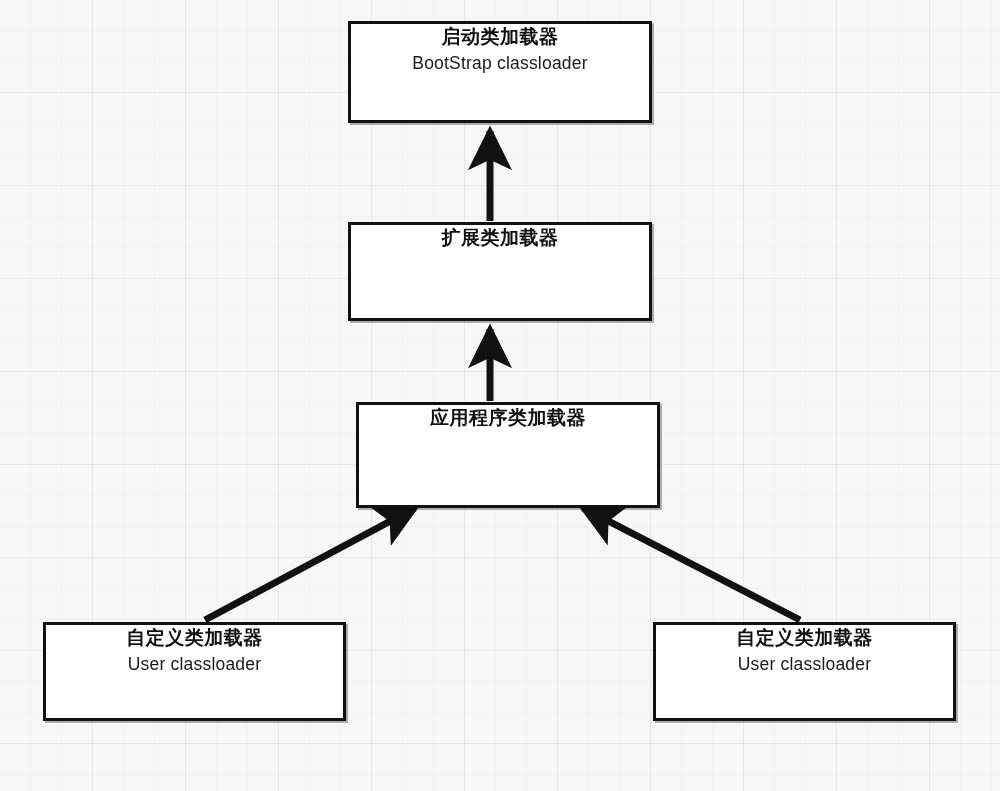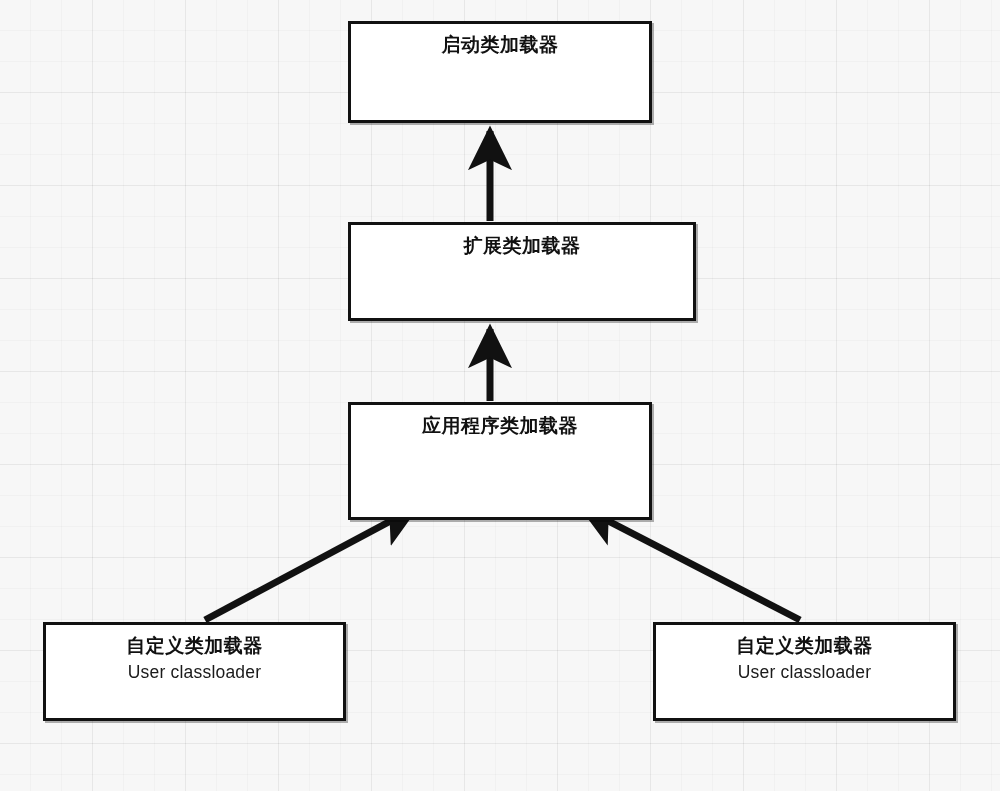--- a/index.html
+++ b/index.html
@@ -45,21 +45,20 @@
 
   .node {
     position: absolute;
     box-sizing: border-box;
     background: #ffffff;
     border: 3px solid #111111;
     display: flex;
     flex-direction: column;
     align-items: center;
     justify-content: flex-start;
-    padding-top: 8px;
     box-shadow: 2px 2px 0 rgba(0,0,0,0.30);
   }
 
   .node .title-cn {
     font-size: 19px;
     font-weight: 700;
     color: #111111;
     line-height: 1.35;
     letter-spacing: 0.5px;
     white-space: nowrap;
@@ -70,22 +69,22 @@
     font-weight: 400;
     color: #1a1a1a;
     line-height: 1.4;
     letter-spacing: 0.2px;
     white-space: nowrap;
     margin-top: 1px;
   }
 
   
   #node-bootstrap   { left: 348px; top: 21px;  width: 304px; height: 102px; }
-  #node-extension   { left: 348px; top: 222px; width: 348px; height: 99px;  }
-  #node-application { left: 348px; top: 402px; width: 304px; height: 118px;  }
+  #node-extension   { left: 348px; top: 222px; width: 304px; height: 99px;  }
+  #node-application { left: 356px; top: 402px; width: 304px; height: 106px;  }
   #node-user-left   { left: 43px;  top: 622px; width: 303px; height: 99px;  }
   #node-user-right  { left: 653px; top: 622px; width: 303px; height: 99px;  }
 </style>
 </head>
 <body>
 
 <div id="canvas">
 
   <svg class="arrows-layer" viewBox="0 0 1000 791" width="1000" height="791" xmlns="http://www.w3.org/2000/svg">
     <defs>
@@ -106,20 +105,21 @@
       <line x1="205" y1="620" x2="415" y2="508" stroke="#111111" stroke-width="7" marker-end="url(#arrowhead)"></line>
     </g>
 
     <g>
       <line x1="800" y1="620" x2="583" y2="508" stroke="#111111" stroke-width="7" marker-end="url(#arrowhead)"></line>
     </g>
   </svg>
 
   <div class="node" id="node-bootstrap">
     <div class="title-cn">启动类加载器</div>
+    <div class="title-en">BootStrap classloader</div>
   </div>
 
   <div class="node" id="node-extension">
     <div class="title-cn">扩展类加载器</div>
   </div>
 
   <div class="node" id="node-application">
     <div class="title-cn">应用程序类加载器</div>
   </div>
 

